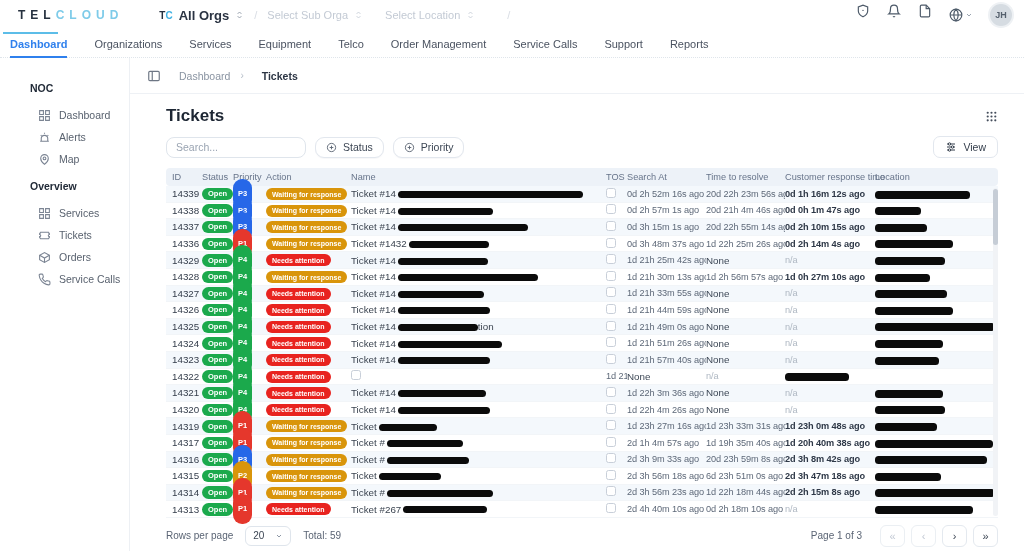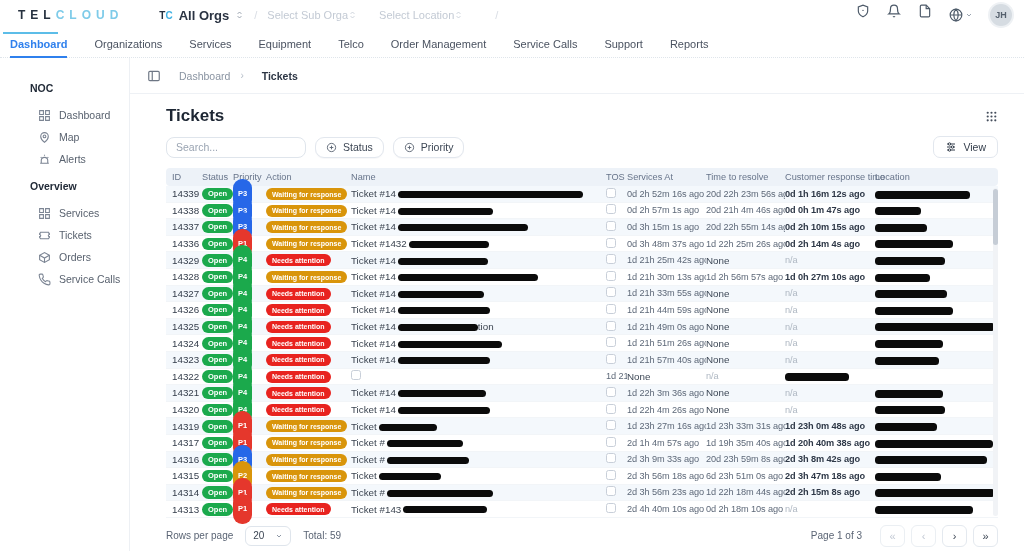--- a/index.html
+++ b/index.html
@@ -12,21 +12,21 @@
   .logo-light { color:#7ecbe9; }
   .logo-underline { position:absolute; left:-15px; top:24px; width:55px; height:2px; background:#5cbde8; }
   .org-select { display:flex; align-items:center; gap:6px; margin-left:36px; cursor:pointer; }
   .org-badge { display:inline-block; font-size:10px; font-weight:bold; color:#3fb1e3; }
   .org-badge::first-letter { color:#26313f; }
   .org-value { font-size:13px; font-weight:600; color:#2a3342; }
   .ud-icon { width:9px; height:12px; color:#8e98a6; display:inline-flex; }
   .ud-icon.light { color:#c6cdd7; }
   .ud-icon svg { width:9px; height:12px; }
   .sep { color:#d8dde4; font-size:11px; margin:0 10px; }
-  .sub-select { display:flex; align-items:center; margin-right:22px; cursor:pointer; }
+  .sub-select { display:flex; align-items:center; gap:6px; margin-right:22px; cursor:pointer; }
   .sub-select .ph { font-size:11px; color:#c3cad4; }
   .top-icons { margin-left:auto; display:flex; gap:17px; }
   .tbi { width:14px; height:14px; color:#4d5a69; cursor:pointer; display:inline-flex; }
   .tbi svg { width:14px; height:14px; }
   .globe-wrap { display:flex; align-items:center; gap:2px; cursor:pointer; color:#4d5a69; }
   .chev-mini { width:8px; height:8px; color:#9aa4b0; display:inline-flex; }
   .chev-mini svg { width:8px; height:8px; }
   .avatar { width:22px; height:22px; border-radius:50%; background:#d6dce2; color:#55606d; font-size:9px; font-weight:bold; display:flex; align-items:center; justify-content:center; box-shadow:0 0 0 2px #eef1f4; cursor:pointer; }
 
   
@@ -199,34 +199,34 @@
           <span class="side-ic">
             <svg viewBox="0 0 24 24" fill="none" stroke="currentColor" stroke-width="2">
               <path d="M3 3h7v7H3zM14 3h7v7h-7zM3 14h7v7H3zM14 14h7v7h-7z"></path>
             </svg>
           </span>
           <span class="side-lb">Dashboard</span>
         </div>
         <div class="side-item">
           <span class="side-ic">
             <svg viewBox="0 0 24 24" fill="none" stroke="currentColor" stroke-width="2">
-              <path d="M12 21s7-5.3 7-11a7 7 0 1 0-14 0c0 5.7 7 11 7 11z"></path>
-              <circle cx="12" cy="10" r="2.5"></circle>
-            </svg>
-          </span>
-          <span class="side-lb">Map</span>
+              <path d="M6 19v-5a6 6 0 0 1 12 0v5M4 19h16"></path>
+              <path d="M12 3v2M5 7.5L6.5 9M19 7.5L17.5 9"></path>
+            </svg>
+          </span>
+          <span class="side-lb">Alerts</span>
         </div>
         <div class="side-item">
           <span class="side-ic">
             <svg viewBox="0 0 24 24" fill="none" stroke="currentColor" stroke-width="2">
-              <path d="M6 19v-5a6 6 0 0 1 12 0v5M4 19h16"></path>
-              <path d="M12 3v2M5 7.5L6.5 9M19 7.5L17.5 9"></path>
-            </svg>
-          </span>
-          <span class="side-lb">Alerts</span>
+              <path d="M12 21s7-5.3 7-11a7 7 0 1 0-14 0c0 5.7 7 11 7 11z"></path>
+              <circle cx="12" cy="10" r="2.5"></circle>
+            </svg>
+          </span>
+          <span class="side-lb">Map</span>
         </div>
       </div>
       <div class="side-sec">
         <div class="side-head">Overview</div>
         <div class="side-item">
           <span class="side-ic">
             <svg viewBox="0 0 24 24" fill="none" stroke="currentColor" stroke-width="2">
               <path d="M3 3h7v7H3zM14 3h7v7h-7zM3 14h7v7H3zM14 14h7v7h-7z"></path>
             </svg>
           </span>
@@ -325,21 +325,21 @@
       </div>
 
       <div class="tablewrap">
         <div class="thead" id="thead">
             <div class="th">ID</div>
             <div class="th">Status</div>
             <div class="th">Priority</div>
             <div class="th">Action</div>
             <div class="th">Name</div>
             <div class="th">TOS</div>
-            <div class="th">Services At</div>
+            <div class="th">Search At</div>
             <div class="th">Time to resolve</div>
             <div class="th">Customer response time</div>
             <div class="th">Location</div>
           </div>
         <div id="tbody">
             <div class="trow alt">
               <div class="td idc">14339</div>
               <div class="td"><span class="pill st-pill">Open</span></div>
               <div class="td"><span class="pill pr-pill pr-p3">P3</span></div>
               <div class="td"><span class="pill ac-pill ac-waiting">Waiting for response</span></div>
@@ -563,21 +563,21 @@
               <div class="td time">2d 3h 56m 23s ago</div>
               <div class="td time">1d 22h 18m 44s ago</div>
               <div class="td resp">2d 2h 15m 8s ago</div>
               <div class="td"><span class="redact loc" style="width: 120px;"></span></div>
             </div>
             <div class="trow">
               <div class="td idc">14313</div>
               <div class="td"><span class="pill st-pill">Open</span></div>
               <div class="td"><span class="pill pr-pill pr-p1">P1</span></div>
               <div class="td"><span class="pill ac-pill ac-needs">Needs attention</span></div>
-              <div class="td"><span style="color: rgb(59, 68, 80);">Ticket #143</span><span class="redact" style="width: 84px; margin-left: 2px;"></span></div>
+              <div class="td"><span style="color: rgb(59, 68, 80);">Ticket #267</span><span class="redact" style="width: 84px; margin-left: 2px;"></span></div>
               <div class="td"><span class="cbx"></span></div>
               <div class="td time">2d 4h 40m 10s ago</div>
               <div class="td time">0d 2h 18m 10s ago</div>
               <div class="td resp na">n/a</div>
               <div class="td"><span class="redact loc" style="width: 98px;"></span></div>
             </div>
           </div>
         <div class="vscroll">
             <div class="vthumb"></div>
           </div>

